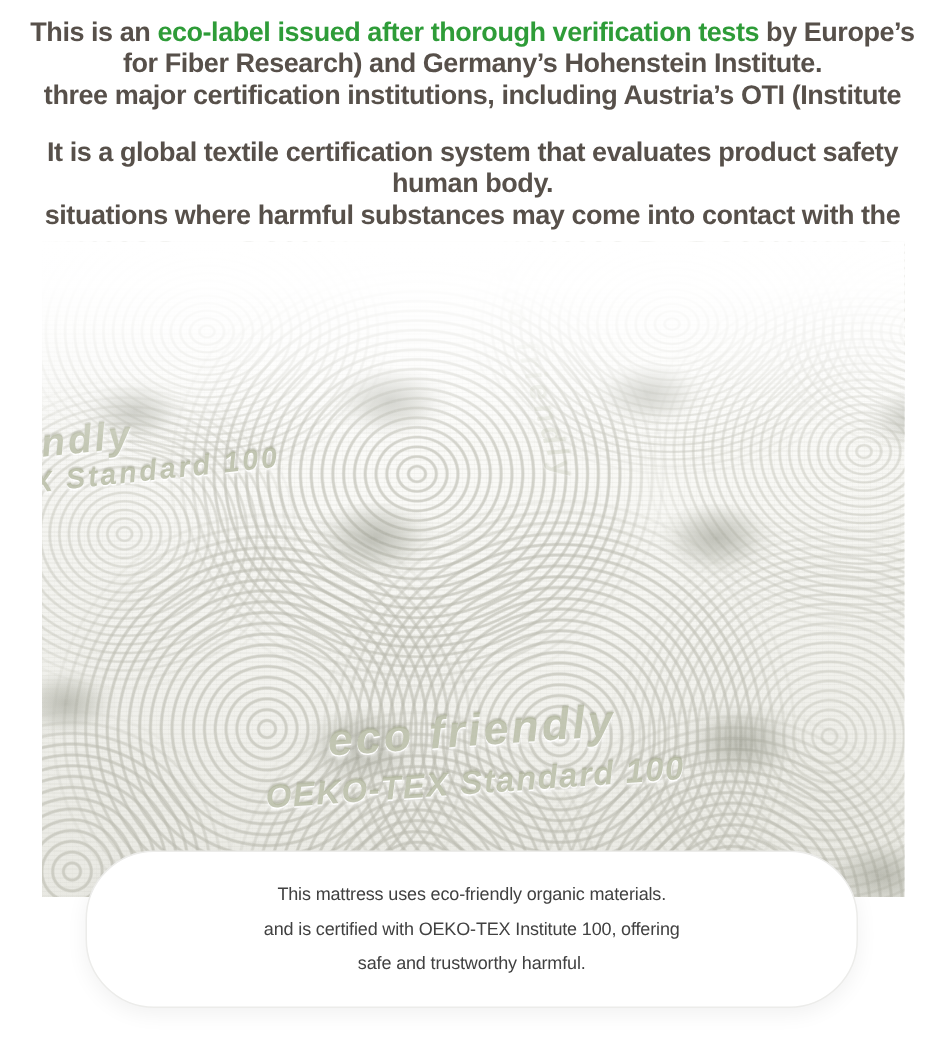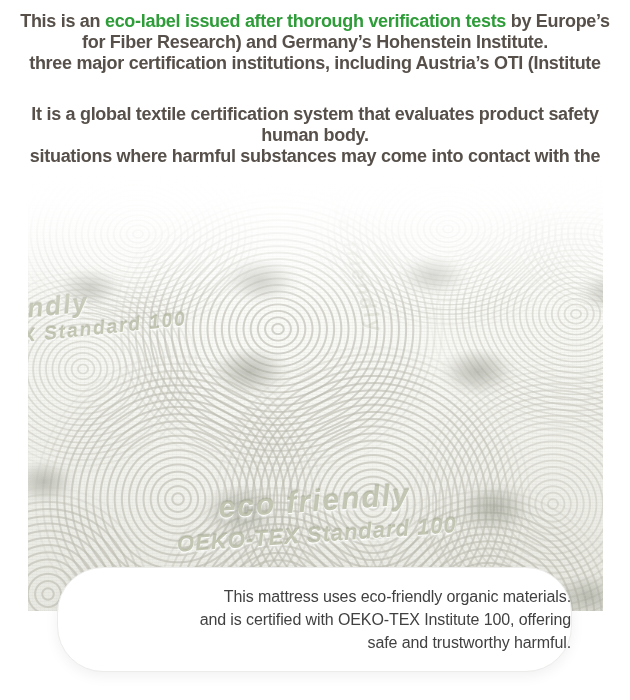--- a/index.html
+++ b/index.html
@@ -3,21 +3,21 @@
 <meta charset="utf-8">
 <style>
   html,body{margin:0;padding:0;background:#ffffff;}
   .page{position:relative;width:630px;height:700px;background:#ffffff;overflow:hidden;
         font-family:"Liberation Sans",sans-serif;}
 
   
   .intro{padding-top:11px;text-align:center;color:#57504a;
          font-weight:bold;font-size:18px;letter-spacing:-0.3px;}
   .intro p{margin:0;}
-  .intro .p2{margin-top:30px;}
+  .intro .p2{margin-top:17px;}
   .intro .line{display:block;white-space:nowrap;line-height:21px;}
   .green{color:#2e9c38;}
 
   
   .photo{position:relative;width:575px;height:437px;margin:7px auto 0;overflow:hidden;
          background:linear-gradient(170deg,#fefefd 0%,#f9f9f6 40%,#f1f1ec 78%,#edede7 100%);}
 
   .sw{position:absolute;border-radius:50%;
       background:repeating-radial-gradient(circle,
         rgba(197,197,187,0) 0px, rgba(197,197,187,0) 3.6px,
@@ -80,22 +80,22 @@
         repeating-linear-gradient(90deg, rgba(210,210,200,0.08) 0px, rgba(210,210,200,0.08) 1px,
           rgba(255,255,255,0) 1px, rgba(255,255,255,0) 4px);}
   .fade-top{position:absolute;left:0;right:0;top:0;height:140px;
       background:linear-gradient(to bottom,#ffffff 0%,rgba(255,255,255,0.96) 22%,
         rgba(255,255,255,0.7) 50%,rgba(255,255,255,0) 100%);}
 
   
   .info-card{position:absolute;left:57px;top:567px;width:515px;height:105px;box-sizing:border-box;
       background:#ffffff;border:1px solid #ececea;border-radius:46px;
       box-shadow:0 4px 14px rgba(0,0,0,0.06);
-      display:flex;flex-direction:column;justify-content:center;align-items:flex-end;
-      font-size:16px;color:#414141;letter-spacing:-0.1px;}
+      display:flex;flex-direction:column;justify-content:center;align-items:center;
+      font-size:12px;color:#414141;letter-spacing:-0.1px;}
   .info-card .cline{display:block;white-space:nowrap;line-height:23px;text-align:center;}
 </style>
 </head>
 <body>
 
 <div class="page">
 
   <section class="intro">
     <p class="p1">
       <span class="line"><span>This is an </span><span class="green">eco-label issued after thorough verification tests</span><span> by Europe’s</span></span>

